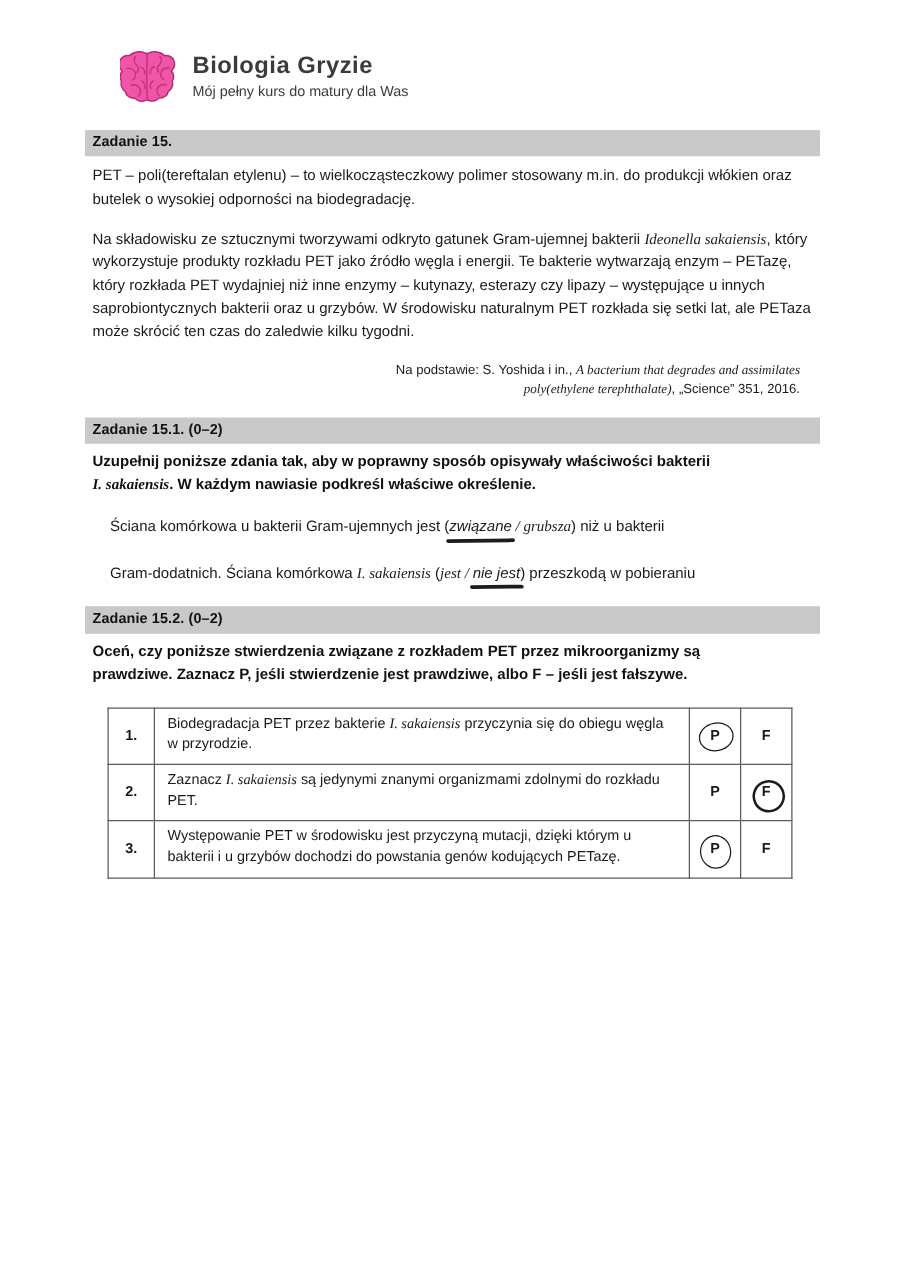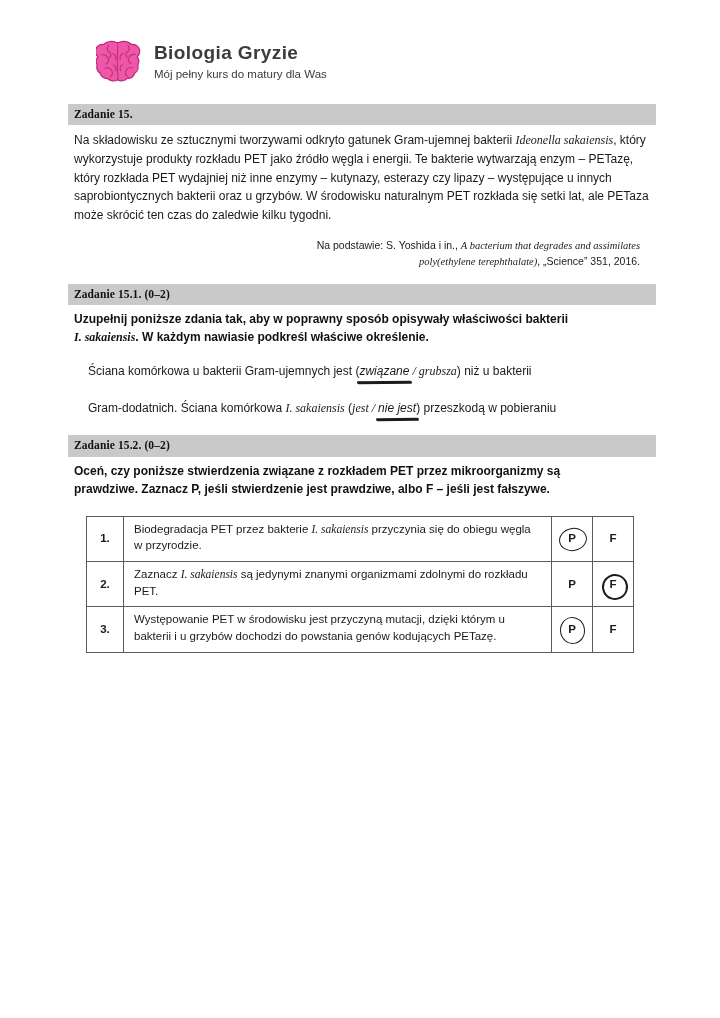--- a/index.html
+++ b/index.html
@@ -66,21 +66,20 @@
   }
 
   .section-bar {
     background: #c9c9c9;
     font-size: 11.5px;
     font-weight: bold;
     color: #111111;
     padding: 3px 6px 4px 6px;
     line-height: 1.25;
     letter-spacing: 0.1px;
-    font-family: Liberation Serif, serif;
   }
 
   .body-block {
     padding: 6px 6px 0 6px;
   }
 
   p.para {
     font-size: 12px;
     line-height: 1.55;
     margin: 0 0 13px 0;
@@ -243,20 +242,21 @@
       <div class="brand-title">Biologia Gryzie</div>
       <div class="brand-sub">Mój pełny kurs do matury dla Was</div>
     </div>
   </div>
 
   <div class="sheet">
 
     <div class="section-bar">Zadanie 15.</div>
 
     <div class="body-block">
+      <p class="para">PET – poli(tereftalan etylenu) – to wielkocząsteczkowy polimer stosowany m.in. do produkcji włókien oraz butelek o wysokiej odporności na biodegradację.</p>
       <p class="para"><span>Na składowisku ze sztucznymi tworzywami odkryto gatunek Gram-ujemnej bakterii </span><span class="it">Ideonella sakaiensis</span><span>, który wykorzystuje produkty rozkładu PET jako źródło węgla i energii. Te bakterie wytwarzają enzym – PETazę, który rozkłada PET wydajniej niż inne enzymy – kutynazy, esterazy czy lipazy – występujące u innych saprobiontycznych bakterii oraz u grzybów. W środowisku naturalnym PET rozkłada się setki lat, ale PETaza może skrócić ten czas do zaledwie kilku tygodni.</span></p>
     </div>
 
     <div class="source">
       <span class="ln"><span>Na podstawie: S. Yoshida i in., </span><span class="it">A bacterium that degrades and assimilates</span></span>
       <span class="ln"><span class="it">poly(ethylene terephthalate)</span><span>, „Science” 351, 2016.</span></span>
     </div>
 
     <div class="section-bar" style="margin-top:14px">Zadanie 15.1. (0–2)</div>
     <div class="instr">

